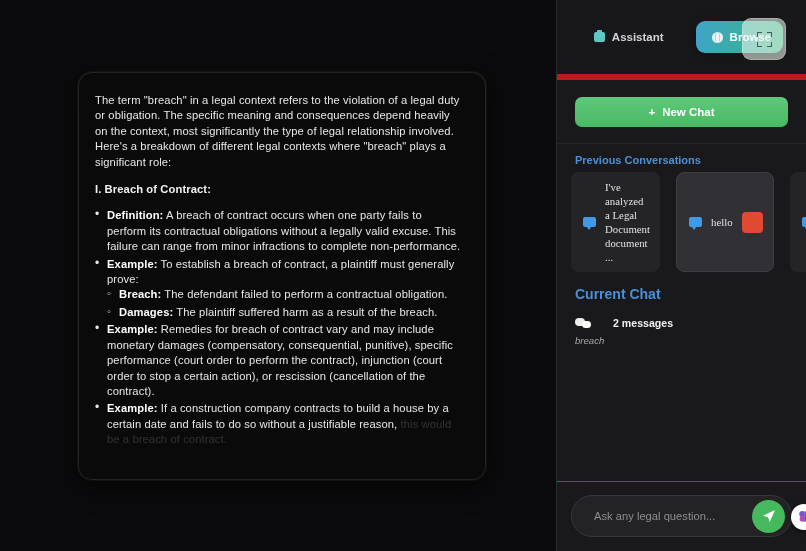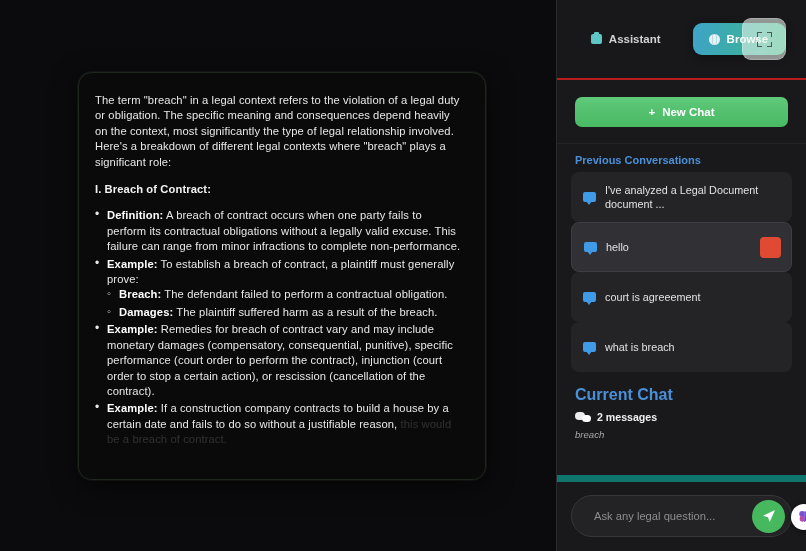--- a/index.html
+++ b/index.html
@@ -66,36 +66,36 @@
   
   .side {
     position: relative;
     width: 250px; height: 551px;
     background: #19191b;
     border-left: 1px solid #2a2a2d;
     display: flex; flex-direction: column;
   }
   .side-tabs {
     height: 80px;
-    border-bottom: 2px solid #b91c1c;
+    border-bottom: 6px solid #b91c1c;
     display: flex; align-items: center; justify-content: center;
     gap: 18px;
     background: #18181a;
   }
   .tab {
     display: flex; align-items: center; gap: 7px;
     font-size: 11.5px; font-weight: bold;
     color: #d2d2d4;
     padding: 8px 14px; border-radius: 9px;
   }
   .tab.active {
     background: linear-gradient(100deg, #3fa3c9 0%, #37b87f 100%);
     color: #ffffff;
     box-shadow: 0 2px 10px rgba(0,0,0,.35);
-    padding: 10px 18px 10px 16px;
+    padding: 10px 12px 10px 16px;
   }
   .ico-brief {
     width: 11px; height: 10px; border-radius: 2px;
     background: #5fc6c6; position: relative; display:inline-block;
   }
   .ico-brief::before {
     content:""; position:absolute; left:3px; top:-2.5px;
     width:5px; height:3px; border-radius:1px 1px 0 0; background:#5fc6c6;
   }
   .ico-globe {
@@ -133,21 +133,21 @@
     background: linear-gradient(180deg, #5fc97a 0%, #49b964 100%);
     border-radius: 7px;
     color: #ffffff; font-size: 11.5px; font-weight: bold;
     display:flex; align-items:center; justify-content:center; gap: 7px;
   }
 
   .sect-title {
     color: #4a90d9; font-size: 11px; font-weight: bold;
     padding: 10px 18px 6px 18px;
   }
-  .conv-list { padding: 0 14px; display:flex; flex-direction:column; gap: 0; }
+  .conv-list { padding: 0 14px; display:flex; gap: 16px; font-family: Liberation Serif, serif; }
   .conv {
     position: relative;
     min-height: 50px;
     background: #242427;
     border-radius: 8px;
     display: flex; align-items: center; gap: 9px;
     padding: 8px 10px 8px 12px;
   }
   .conv.selected {
     background: #313135;
@@ -167,34 +167,34 @@
     color: #e2e2e4; font-size: 10.8px; line-height: 14px;
     flex: 1 1 auto;
   }
   .del-btn {
     flex: 0 0 auto;
     width: 21px; height: 21px; border-radius: 4px;
     background: #e04a33;
   }
 
   .current-wrap { padding: 14px 18px 10px 18px; }
-  .current-title { color: #4a90d9; font-size: 16px; font-weight: bold; margin-bottom: 7px; }
-  .msg-count { display:flex; align-items:center; gap: 6px; margin-bottom: 6px; }
+  .current-title { color: #4a90d9; font-size: 14px; font-weight: bold; margin-bottom: 15px; }
+  .msg-count { display:flex; align-items:center; gap: 22px; margin-bottom: 6px; }
   .ico-chats { position: relative; width: 16px; height: 11px; }
   .ico-chats b {
     position: absolute; display:block; border-radius: 4px; background: #ececee;
   }
   .ico-chats b:nth-child(1){ left:0; top:0; width:10px; height:8px; }
   .ico-chats b:nth-child(2){ right:0; top:3px; width:9px; height:7px; background:#fdfdfd; }
   .msg-count span { color:#f0f0f2; font-size: 10.6px; font-weight: bold; }
   .msg-preview { color:#a9a9ad; font-size: 9.6px; font-style: italic; }
 
   .composer {
     margin-top: auto;
-    border-top: 7px solid #0f766e;
+    border-top: 1px solid #0f766e;
     padding: 13px 14px 14px 14px;
     position: relative;
   }
   .composer-row {
     display:flex; align-items:center; gap: 8px;
     background: #232326;
     border: 1px solid #37373b;
     border-radius: 22px;
     padding: 6px 6px 6px 6px;
     height: 42px;

